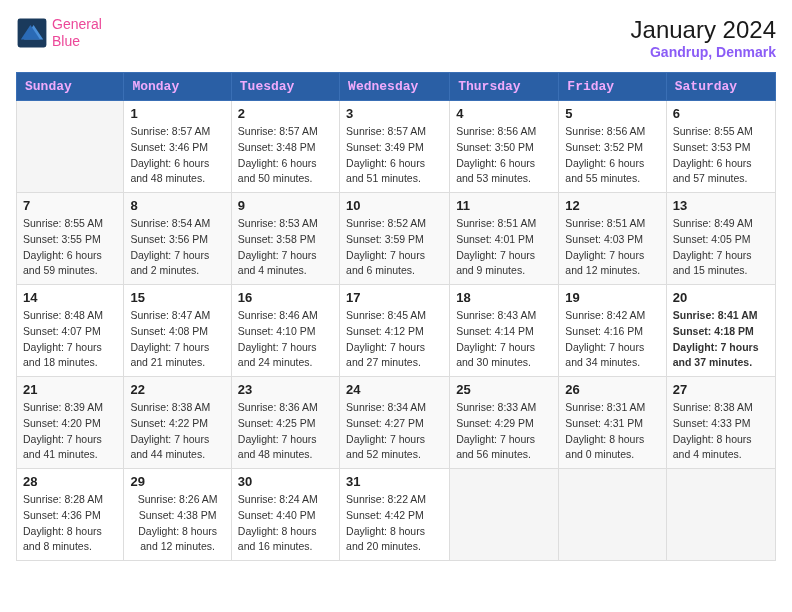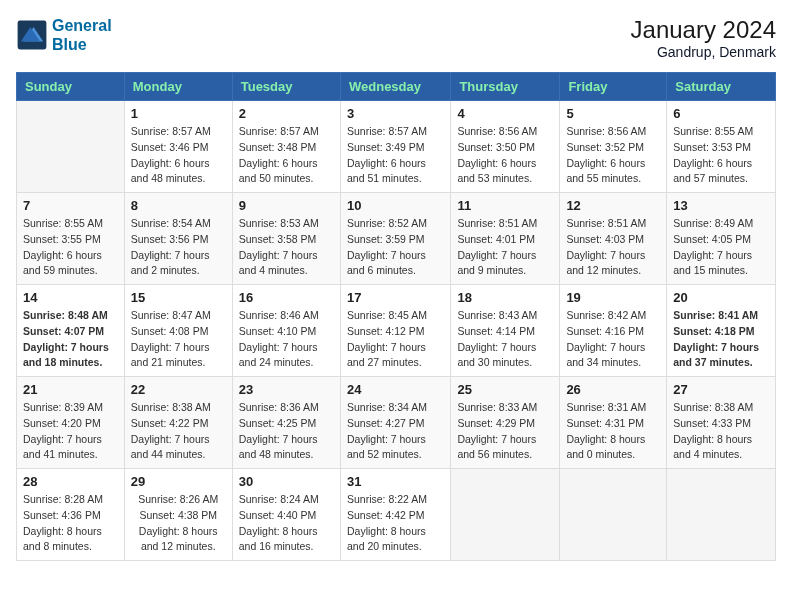--- a/index.html
+++ b/index.html
@@ -15,54 +15,56 @@
       justify-content: space-between;
       align-items: flex-start;
       margin-bottom: 12px;
     }
     .logo {
       display: flex;
       align-items: center;
       gap: 4px;
     }
     .logo-text {
-      font-size: 16px;
-      font-weight: bold;
-      color: #0369a1;
+      font-size: 14px;
+      font-weight: normal;
+      color: #ec4899;
       line-height: 1.2;
     }
     .logo-icon {
       width: 32px;
       height: 32px;
     }
     .title-block {
       text-align: right;
     }
     .month-title {
       font-size: 24px;
       color: #1a1a1a;
       font-weight: normal;
     }
     .location {
       font-size: 14px;
-      color: #0f172a;
+      color: #8b5cf6;
+      font-weight: bold;
     }
     .calendar {
       width: 100%;
       border-collapse: collapse;
       border: 1px solid #ccc;
     }
     .calendar th {
       background: #2a5fa5;
-      color: #86efac;
+      color: #f0abfc;
       font-size: 13px;
       font-weight: bold;
       padding: 6px 8px;
       text-align: left;
       border: 1px solid #3a6fb5;
+      font-family: Liberation Mono, monospace;
     }
     .calendar td {
       vertical-align: top;
       padding: 5px 6px;
       border: 1px solid #ddd;
       width: 113px;
       min-height: 90px;
       font-size: 11px;
       color: #333;
       background: #fff;
@@ -212,21 +214,21 @@
           <span class="day-num">13</span>
           <div class="day-info" style="white-space: pre-line;">Sunrise: 8:49 AM
 Sunset: 4:05 PM
 Daylight: 7 hours
 and 15 minutes.</div>
         </td>
       </tr>
       <tr>
         <td>
           <span class="day-num">14</span>
-          <div class="day-info" style="white-space: pre-line; font-weight: bold;">Sunrise: 8:48 AM
+          <div class="day-info" style="white-space: pre-line;">Sunrise: 8:48 AM
 Sunset: 4:07 PM
 Daylight: 7 hours
 and 18 minutes.</div>
         </td>
         <td>
           <span class="day-num">15</span>
           <div class="day-info" style="white-space: pre-line;">Sunrise: 8:47 AM
 Sunset: 4:08 PM
 Daylight: 7 hours
 and 21 minutes.</div>

